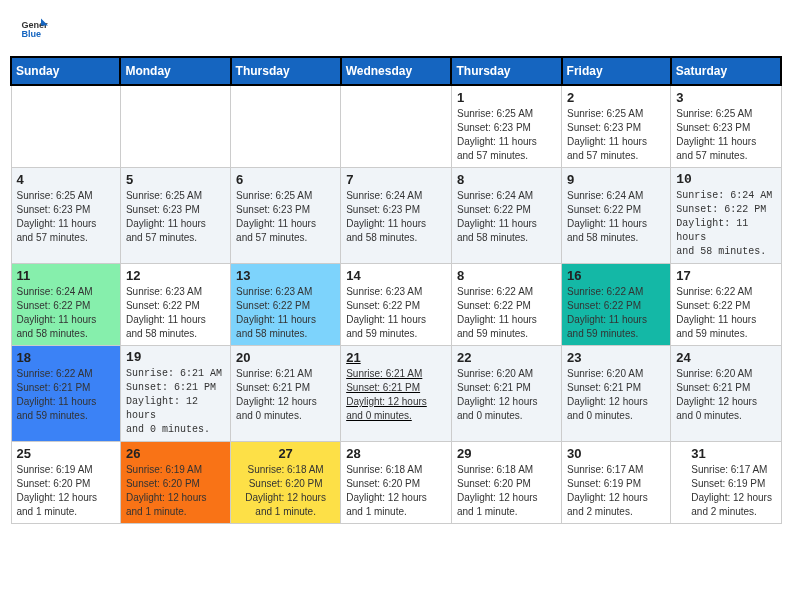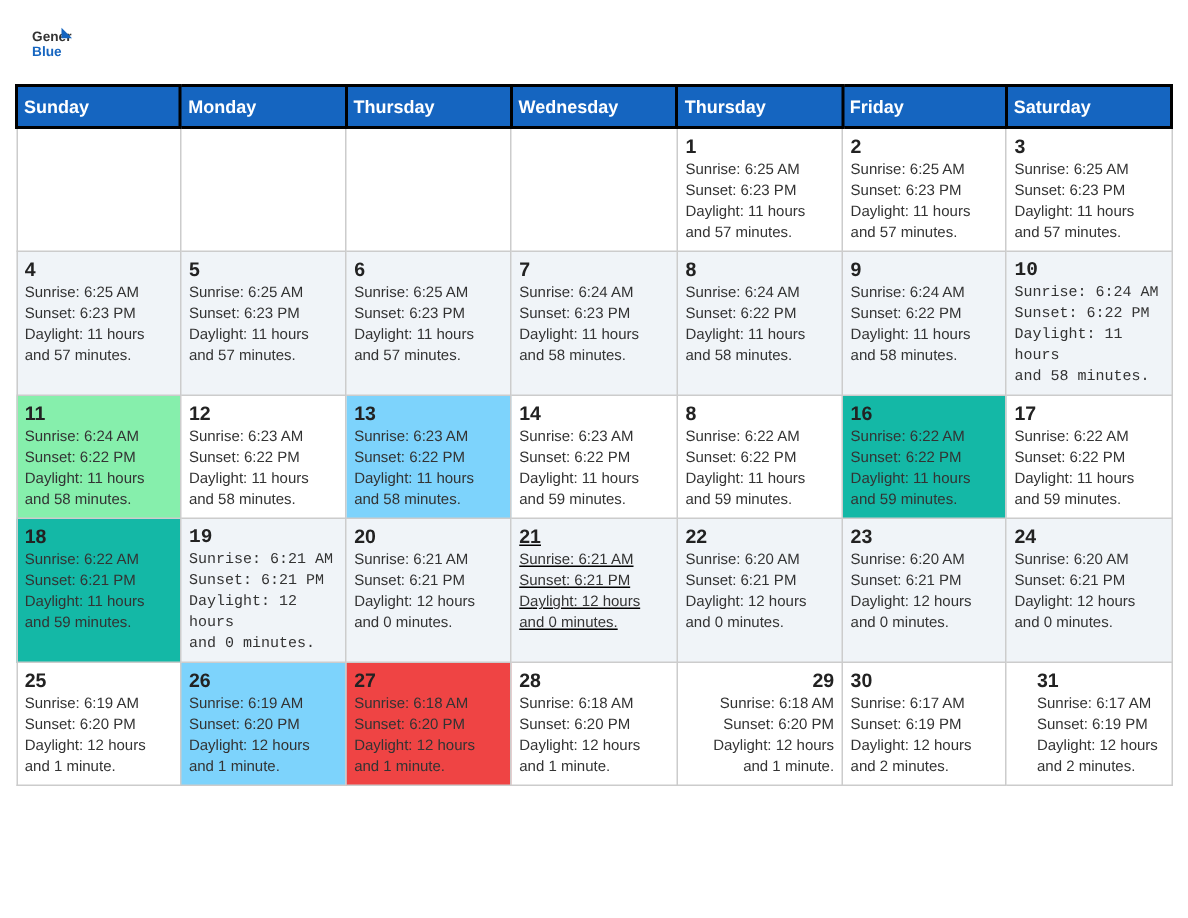--- a/index.html
+++ b/index.html
@@ -232,21 +232,21 @@
         </td>
         <td style="background: rgb(255, 255, 255);">
           <span class="day-number">17</span>
           <div class="day-info" style="white-space: pre-line;">Sunrise: 6:22 AM
 Sunset: 6:22 PM
 Daylight: 11 hours
 and 59 minutes.</div>
         </td>
       </tr>
       <tr>
-        <td style="background: #14b8a6;">
+        <td style="background: #3b82f6;">
           <span class="day-number">18</span>
           <div class="day-info" style="white-space: pre-line;">Sunrise: 6:22 AM
 Sunset: 6:21 PM
 Daylight: 11 hours
 and 59 minutes.</div>
         </td>
         <td style="background: rgb(240, 244, 248); font-family: Liberation Mono, monospace;">
           <span class="day-number">19</span>
           <div class="day-info" style="white-space: pre-line;">Sunrise: 6:21 AM
 Sunset: 6:21 PM
@@ -290,42 +290,42 @@
         </td>
       </tr>
       <tr>
         <td style="background: rgb(255, 255, 255);">
           <span class="day-number">25</span>
           <div class="day-info" style="white-space: pre-line;">Sunrise: 6:19 AM
 Sunset: 6:20 PM
 Daylight: 12 hours
 and 1 minute.</div>
         </td>
-        <td style="background: #7dd3fc;">
+        <td style="background: #f97316;">
           <span class="day-number">26</span>
           <div class="day-info" style="white-space: pre-line;">Sunrise: 6:19 AM
 Sunset: 6:20 PM
 Daylight: 12 hours
 and 1 minute.</div>
         </td>
-        <td style="background: #ef4444;">
+        <td style="background: #fde047; text-align: center;">
           <span class="day-number">27</span>
           <div class="day-info" style="white-space: pre-line;">Sunrise: 6:18 AM
 Sunset: 6:20 PM
 Daylight: 12 hours
 and 1 minute.</div>
         </td>
         <td style="background: rgb(255, 255, 255);">
           <span class="day-number">28</span>
           <div class="day-info" style="white-space: pre-line;">Sunrise: 6:18 AM
 Sunset: 6:20 PM
 Daylight: 12 hours
 and 1 minute.</div>
         </td>
-        <td style="background: rgb(255, 255, 255); text-align: right;">
+        <td style="background: rgb(255, 255, 255);">
           <span class="day-number">29</span>
           <div class="day-info" style="white-space: pre-line;">Sunrise: 6:18 AM
 Sunset: 6:20 PM
 Daylight: 12 hours
 and 1 minute.</div>
         </td>
         <td style="background: rgb(255, 255, 255);">
           <span class="day-number">30</span>
           <div class="day-info" style="white-space: pre-line;">Sunrise: 6:17 AM
 Sunset: 6:19 PM

